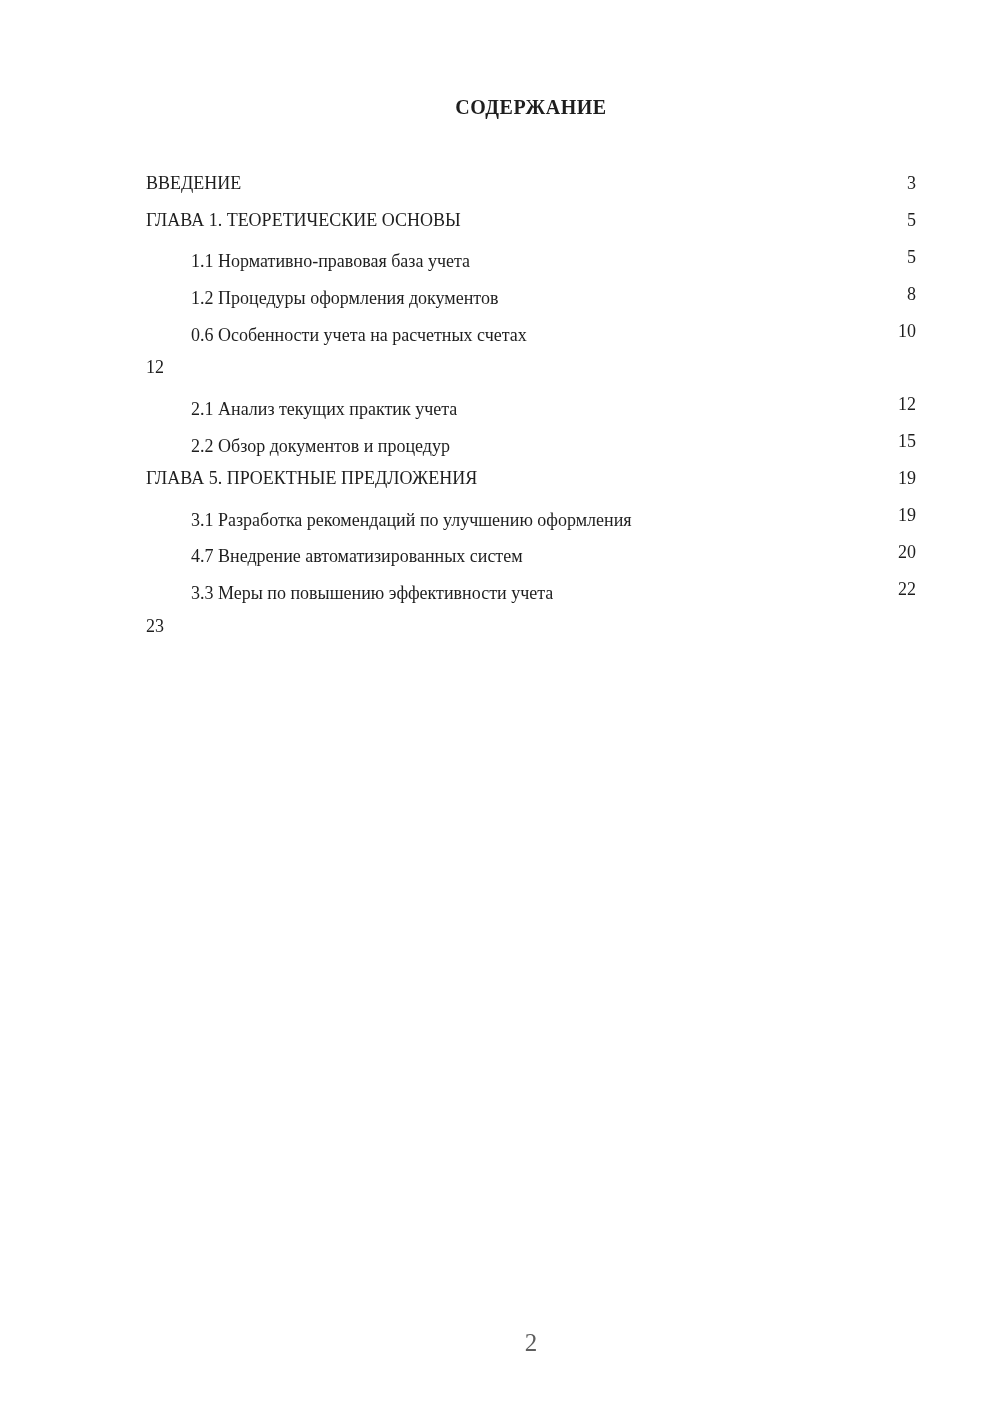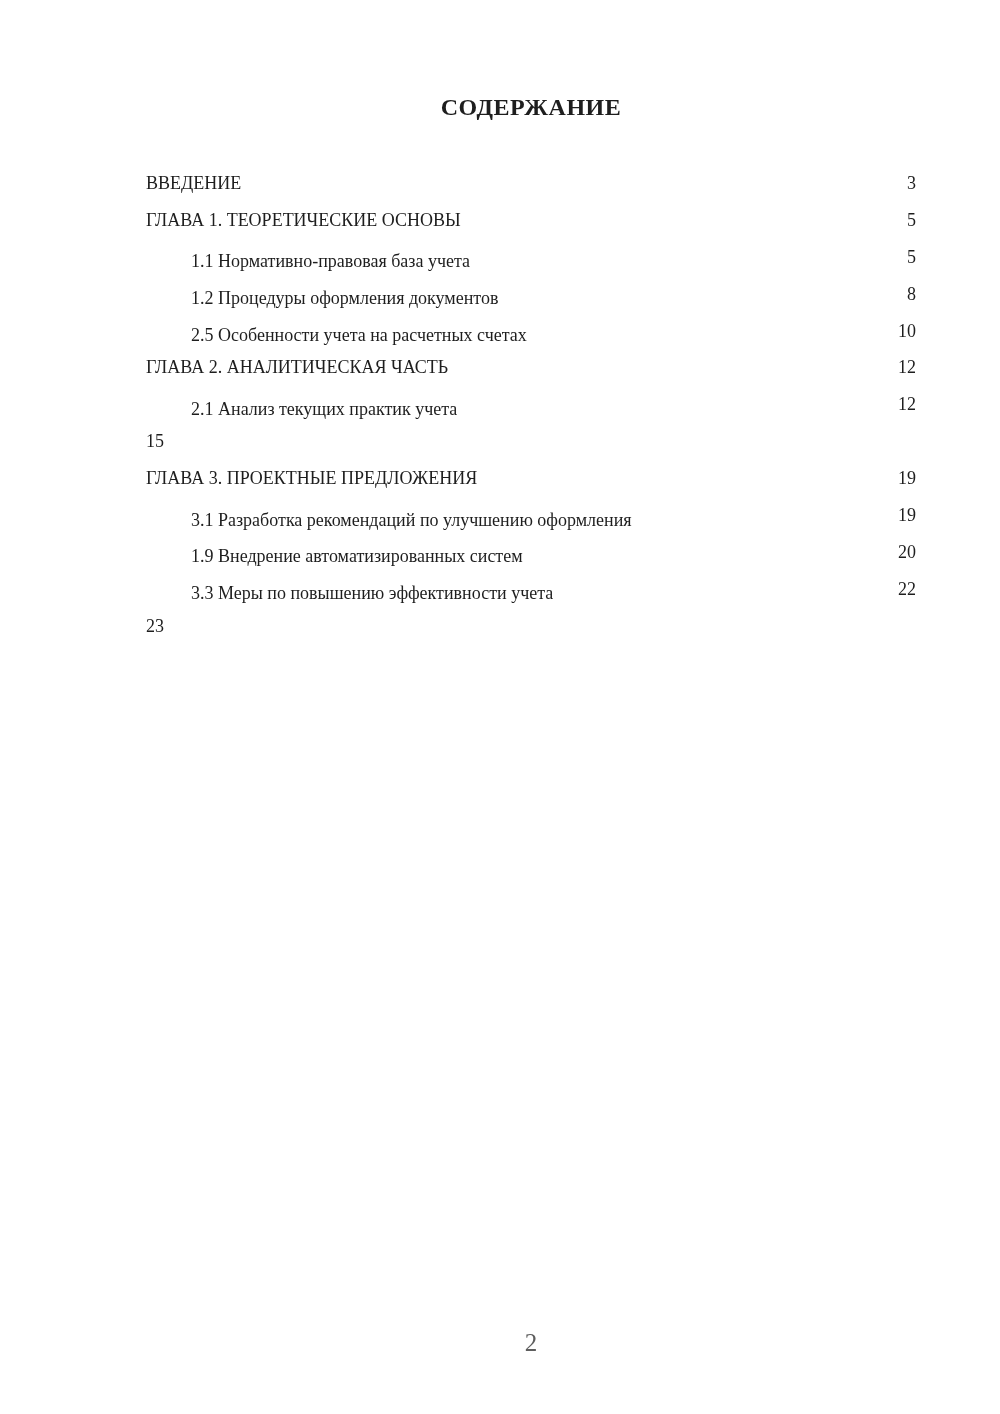--- a/index.html
+++ b/index.html
@@ -19,21 +19,21 @@
     height:1414px;
     background:var(--paper);
     overflow:hidden;
   }
   .doc-title{
     position:absolute;
     top:92px;
     left:146px;
     width:770px;
     text-align:center;
-    font-size:24px;
+    font-size:20px;
     font-weight:bold;
     letter-spacing:0.5px;
     line-height:30px;
     color:var(--ink);
   }
   .toc{
     position:absolute;
     top:165px;
     left:146px;
     width:770px;
@@ -87,44 +87,44 @@
   </div>
       <div class="toc-row level-1">
     <span class="toc-label">1.1 Нормативно-правовая база учета</span>
     <span class="toc-page">5</span>
   </div>
       <div class="toc-row level-1">
     <span class="toc-label">1.2 Процедуры оформления документов</span>
     <span class="toc-page">8</span>
   </div>
       <div class="toc-row level-1">
-    <span class="toc-label">2.5 Особенности учета на расчетных счетах</span>
+    <span class="toc-label">0.6 Особенности учета на расчетных счетах</span>
     <span class="toc-page">10</span>
   </div>
       <div class="toc-row level-0">
-    <span class="toc-label">ГЛАВА 2. АНАЛИТИЧЕСКАЯ ЧАСТЬ</span>
     <span class="toc-page">12</span>
   </div>
       <div class="toc-row level-1">
     <span class="toc-label">2.1 Анализ текущих практик учета</span>
     <span class="toc-page">12</span>
   </div>
       <div class="toc-row level-1">
+    <span class="toc-label">2.2 Обзор документов и процедур</span>
     <span class="toc-page">15</span>
   </div>
       <div class="toc-row level-0">
-    <span class="toc-label">ГЛАВА 3. ПРОЕКТНЫЕ ПРЕДЛОЖЕНИЯ</span>
+    <span class="toc-label">ГЛАВА 5. ПРОЕКТНЫЕ ПРЕДЛОЖЕНИЯ</span>
     <span class="toc-page">19</span>
   </div>
       <div class="toc-row level-1">
     <span class="toc-label">3.1 Разработка рекомендаций по улучшению оформления</span>
     <span class="toc-page">19</span>
   </div>
       <div class="toc-row level-1">
-    <span class="toc-label">1.9 Внедрение автоматизированных систем</span>
+    <span class="toc-label">4.7 Внедрение автоматизированных систем</span>
     <span class="toc-page">20</span>
   </div>
       <div class="toc-row level-1">
     <span class="toc-label">3.3 Меры по повышению эффективности учета</span>
     <span class="toc-page">22</span>
   </div>
       <div class="toc-row level-0">
     <span class="toc-page">23</span>
   </div>
     </div>

